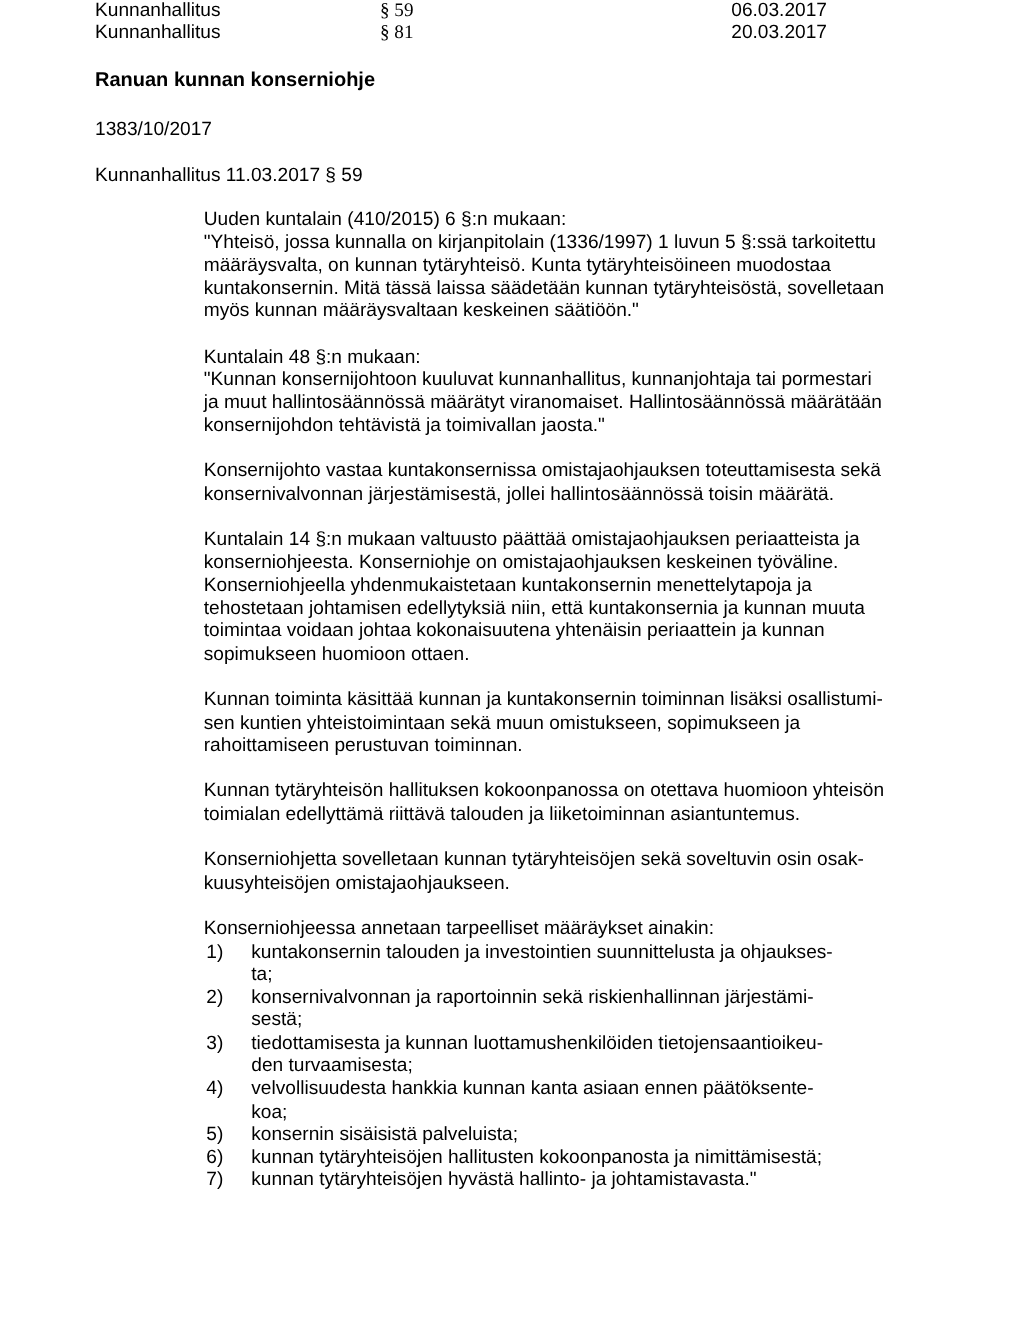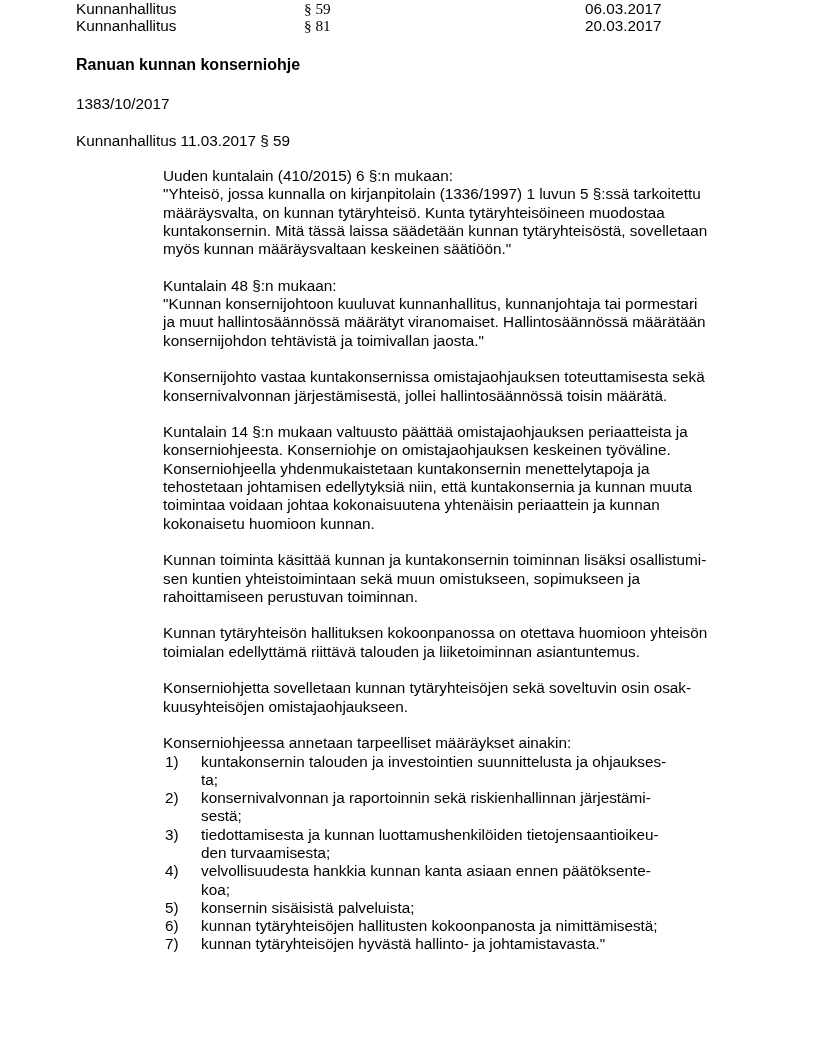--- a/index.html
+++ b/index.html
@@ -57,21 +57,21 @@
     <div class="para">
       <span class="line">Konsernijohto vastaa kuntakonsernissa omistajaohjauksen toteuttamisesta sekä</span>
       <span class="line">konsernivalvonnan järjestämisestä, jollei hallintosäännössä toisin määrätä.</span>
     </div>
     <div class="para">
       <span class="line">Kuntalain 14 §:n mukaan valtuusto päättää omistajaohjauksen periaatteista ja</span>
       <span class="line">konserniohjeesta. Konserniohje on omistajaohjauksen keskeinen työväline.</span>
       <span class="line">Konserniohjeella yhdenmukaistetaan kuntakonsernin menettelytapoja ja</span>
       <span class="line">tehostetaan johtamisen edellytyksiä niin, että kuntakonsernia ja kunnan muuta</span>
       <span class="line">toimintaa voidaan johtaa kokonaisuutena yhtenäisin periaattein ja kunnan</span>
-      <span class="line">kokonaisetu huomioon kunnan.</span>
+      <span class="line">sopimukseen huomioon ottaen.</span>
     </div>
     <div class="para">
       <span class="line">Kunnan toiminta käsittää kunnan ja kuntakonsernin toiminnan lisäksi osallistumi-</span>
       <span class="line">sen kuntien yhteistoimintaan sekä muun omistukseen, sopimukseen ja</span>
       <span class="line">rahoittamiseen perustuvan toiminnan.</span>
     </div>
     <div class="para">
       <span class="line">Kunnan tytäryhteisön hallituksen kokoonpanossa on otettava huomioon yhteisön</span>
       <span class="line">toimialan edellyttämä riittävä talouden ja liiketoiminnan asiantuntemus.</span>
     </div>

